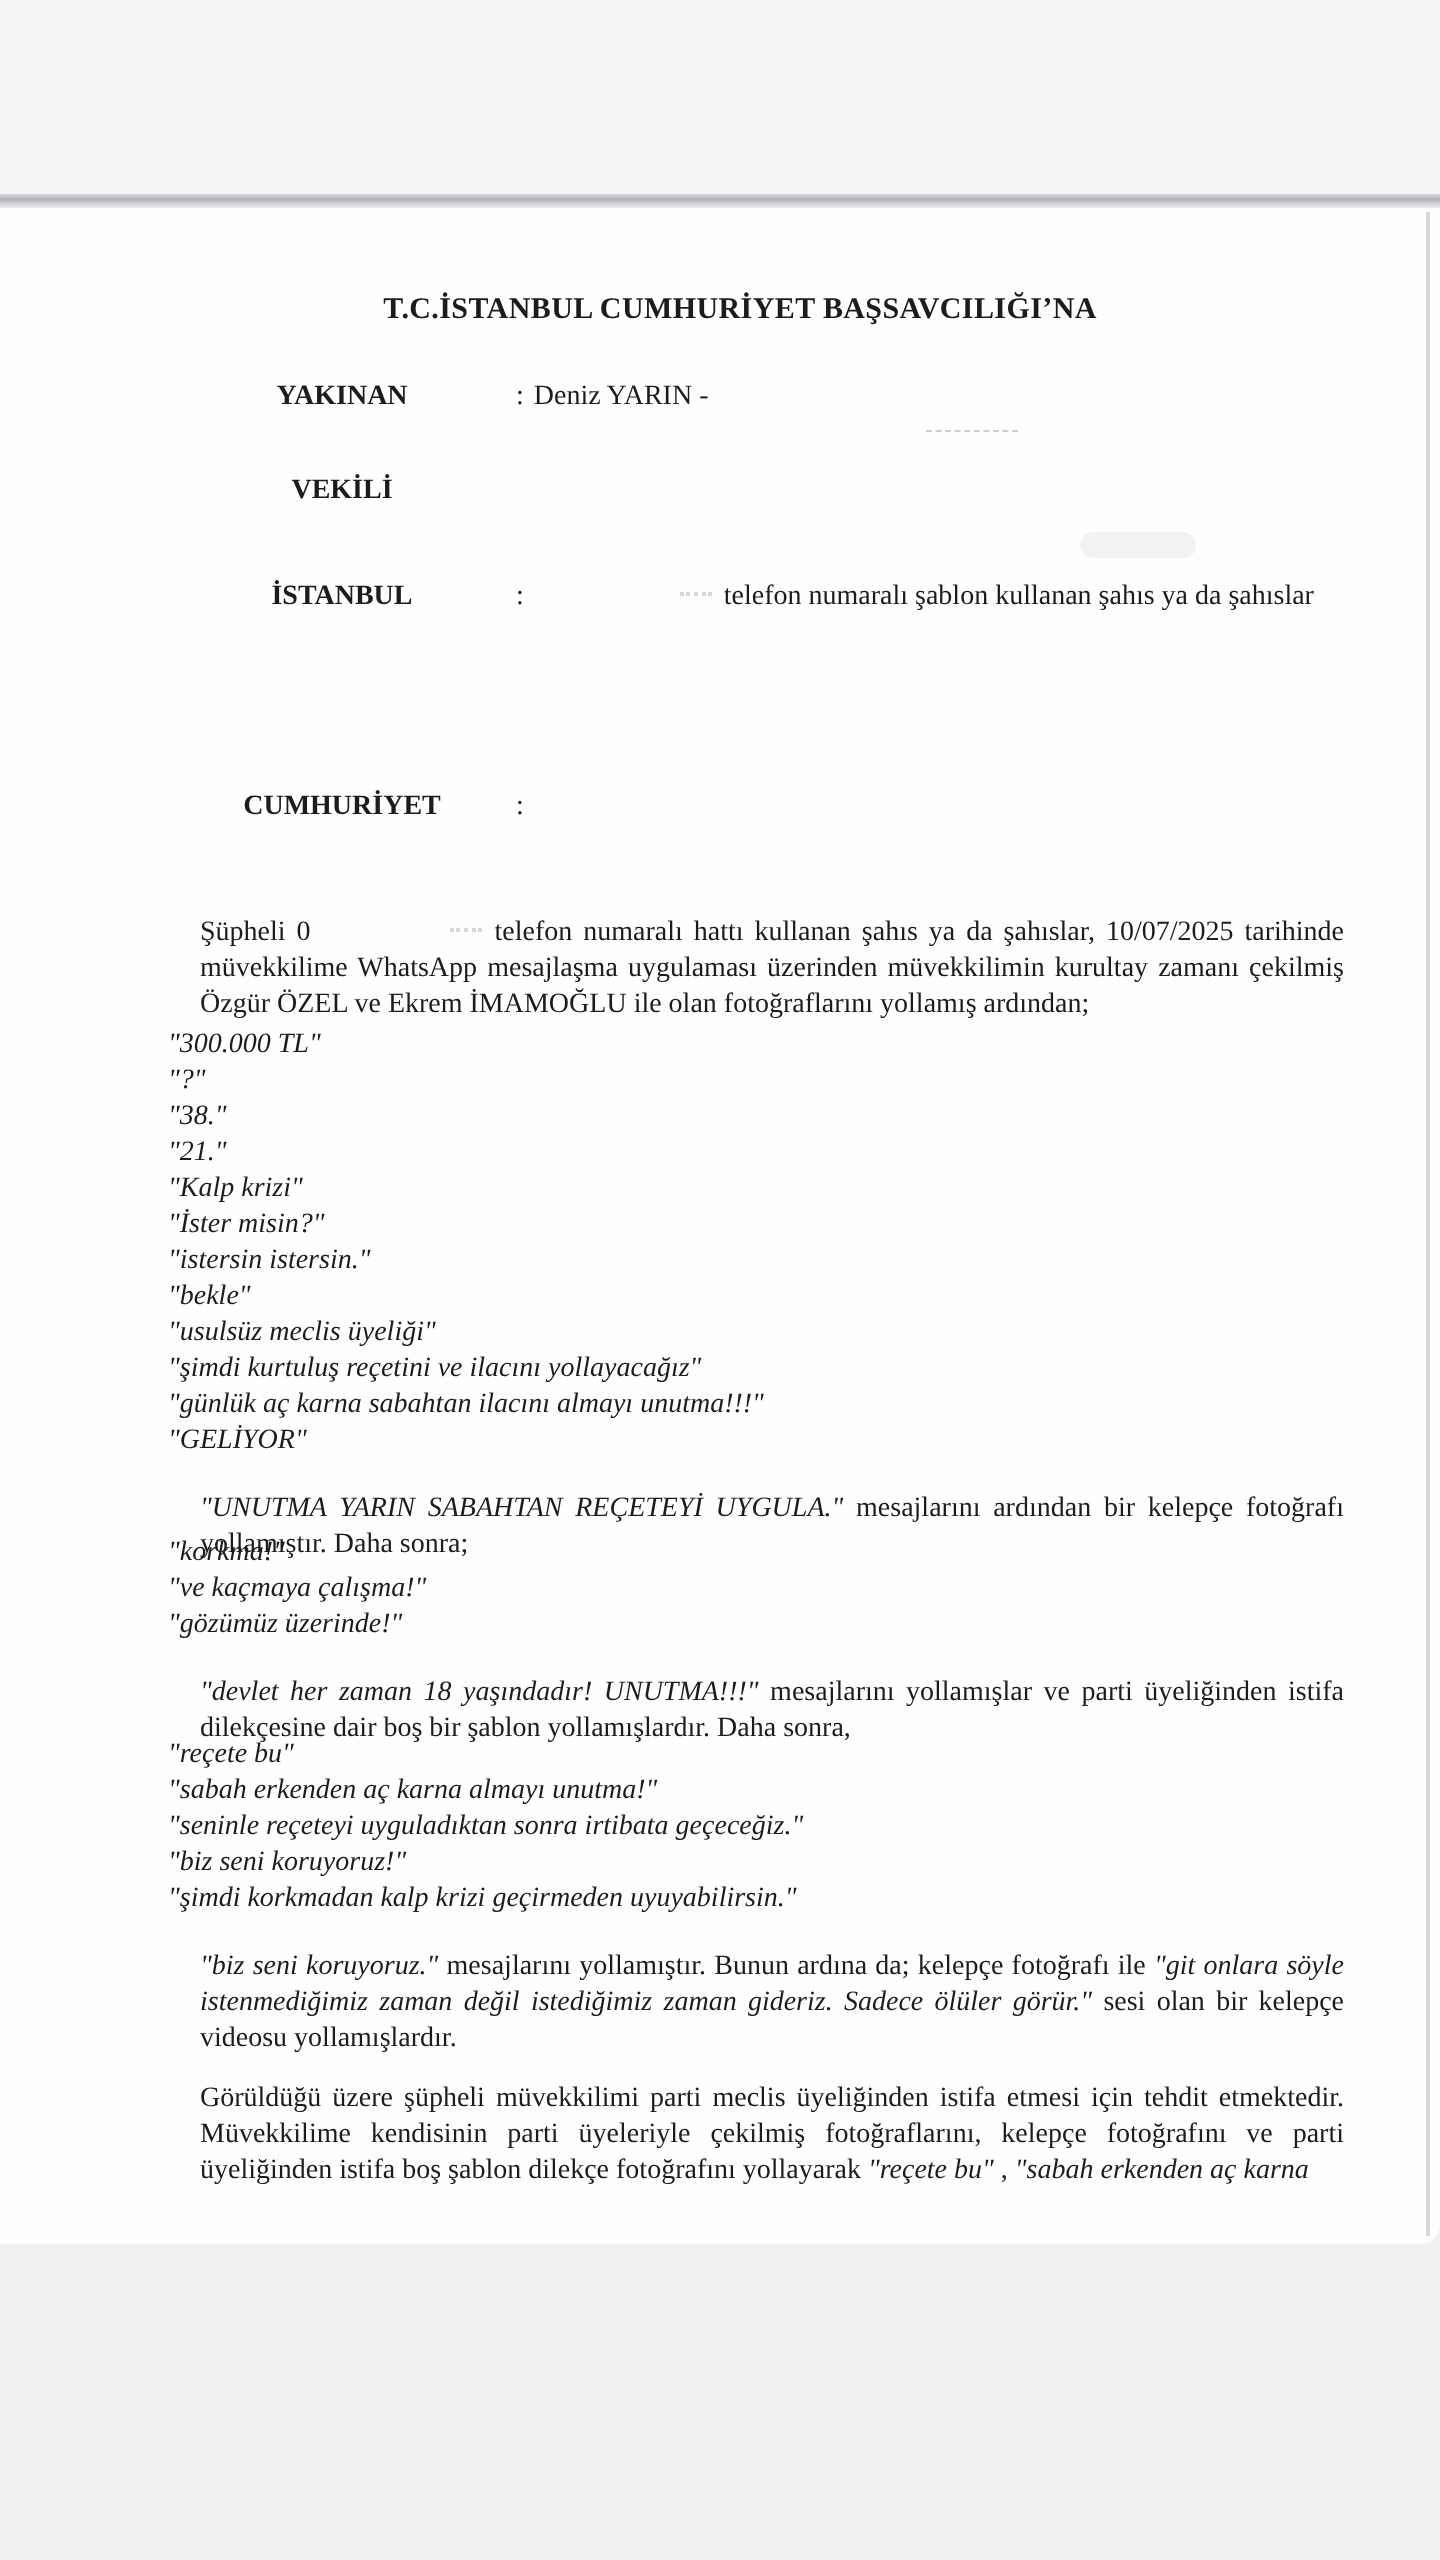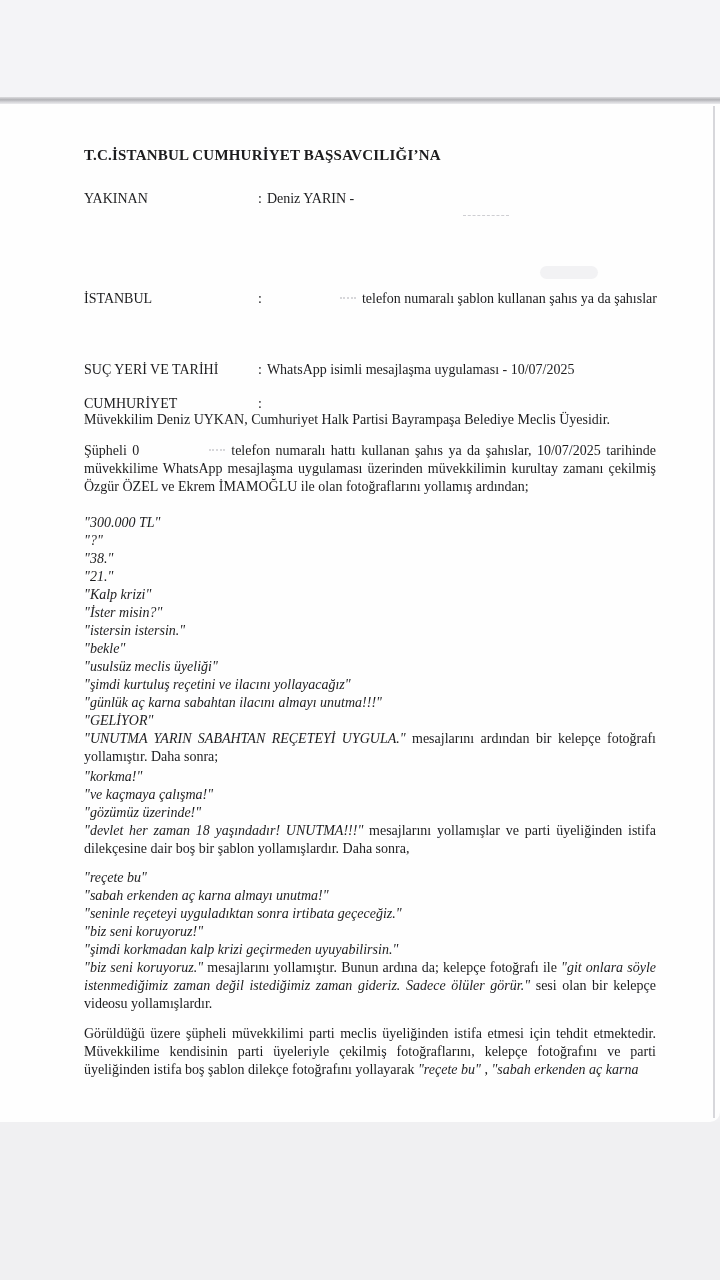--- a/index.html
+++ b/index.html
@@ -11,26 +11,26 @@
     -webkit-font-smoothing:antialiased;
   }
   .backdrop-top{position:absolute;top:0;left:0;width:720px;height:97px;background:#f4f4f7;}
   .fold{position:absolute;top:97px;left:0;width:720px;height:7px;
     background:linear-gradient(#dcdcdf 0%,#b2b2b6 40%,#cfcfd3 65%,#ececef 100%);}
   .page{position:absolute;top:104px;left:0;width:720px;height:1018px;background:#fefefe;
     border-bottom-right-radius:10px;}
   .page-edge-right{position:absolute;top:2px;right:5px;bottom:4px;width:2px;background:#d7d7db;}
   .backdrop-bottom{position:absolute;top:1122px;left:0;width:720px;height:158px;background:#f0f0f2;}
 
-  .doc-title{position:absolute;top:42px;left:84px;width:572px;text-align:left;
+  .doc-title{position:absolute;top:42px;left:84px;width:572px;text-align:center;
     font-weight:700;font-size:15px;letter-spacing:.2px;}
   .row{position:absolute;left:84px;width:590px;white-space:nowrap;}
-  .label{font-weight:400;display:inline-block;width:174px;}
+  .label{font-weight:700;display:inline-block;width:174px;text-align:center;}
   .colon{font-weight:400;margin-right:5px;}
-  .para{position:absolute;left:84px;width:572px;text-align:justify;margin:0;}
+  .para{position:absolute;left:84px;width:572px;text-align:justify;margin:16px;}
   .qline{position:absolute;left:84px;width:590px;font-style:italic;}
   .it{font-style:italic;}
   .gap{display:inline-block;height:2px;vertical-align:baseline;position:relative;}
   .gap.remnant::after{content:"";position:absolute;right:6px;bottom:4px;width:16px;height:3px;
     border-bottom:2px dotted #b9b9bd;opacity:.55;}
   .smudge-dashes{position:absolute;left:463px;top:111px;width:46px;height:4px;
     border-top:1px dashed #c6c6cb;opacity:.85;}
   .smudge-blob{position:absolute;left:540px;top:162px;width:58px;height:13px;
     background:#ededf0;border-radius:7px;opacity:.7;}
 </style>
@@ -45,35 +45,32 @@
   <div class="page-edge-right"></div>
 
   <div class="doc-title">T.C.İSTANBUL CUMHURİYET BAŞSAVCILIĞI’NA</div>
 
   <div class="row" style="top:86px">
     <span class="label">YAKINAN</span><span class="colon">:</span><span>Deniz YARIN -</span>
   </div>
   <div class="smudge-dashes"></div>
   <div class="smudge-blob"></div>
 
+  <div class="row" style="top:133px">
+    <span class="label">VEKİLİ</span>
+  </div>
 
   <div class="row" style="top:186px">
     <span class="label">İSTANBUL</span><span class="colon">:</span><span class="gap remnant" style="width:95px"></span><span>telefon numaralı şablon kullanan şahıs ya da şahıslar</span>
   </div>
 
 
-  <div class="row" style="top:257px">
-    <span class="label">SUÇ YERİ VE TARİHİ</span><span class="colon">:</span><span>WhatsApp isimli mesajlaşma uygulaması - 10/07/2025</span>
-  </div>
 
   <div class="row" style="top:291px">
     <span class="label">CUMHURİYET</span><span class="colon">:</span>
-  </div>
-  <div class="row" style="top:307px;white-space:normal">
-    <span>Müvekkilim Deniz UYKAN, Cumhuriyet Halk Partisi Bayrampaşa Belediye Meclis Üyesidir.</span>
   </div>
 
   <p class="para" style="top:338px"><span>Şüpheli 0</span><span class="gap remnant" style="width:92px"></span><span>telefon numaralı hattı kullanan şahıs ya da şahıslar, 10/07/2025 tarihinde müvekkilime WhatsApp mesajlaşma uygulaması üzerinden müvekkilimin kurultay zamanı çekilmiş Özgür ÖZEL ve Ekrem İMAMOĞLU ile olan fotoğraflarını yollamış ardından;</span></p>
 
   <div class="qline" style="top:410px">"300.000 TL"</div>
   <div class="qline" style="top:428px">"?"</div>
   <div class="qline" style="top:446px">"38."</div>
   <div class="qline" style="top:464px">"21."</div>
   <div class="qline" style="top:482px">"Kalp krizi"</div>
   <div class="qline" style="top:500px">"İster misin?"</div>

